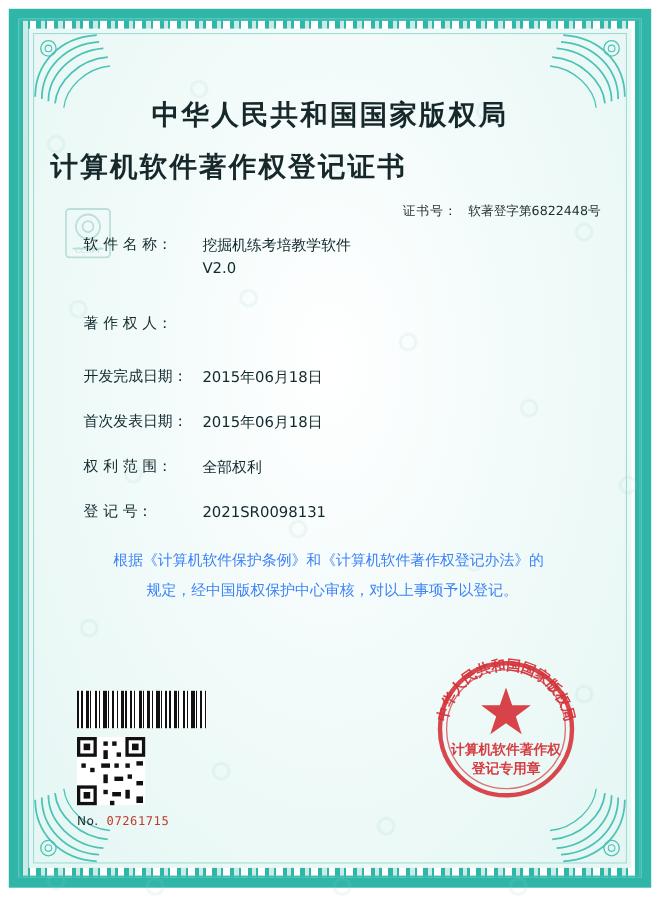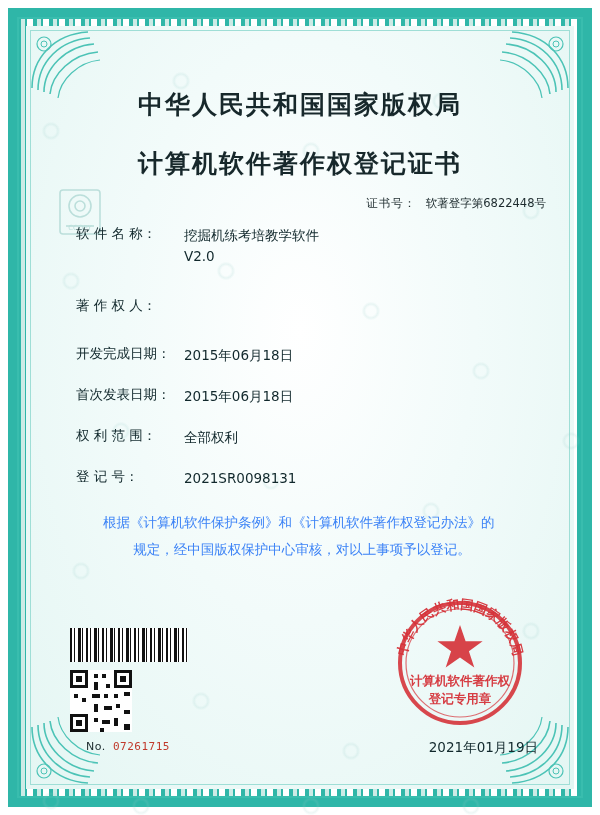--- a/index.html
+++ b/index.html
@@ -107,22 +107,21 @@
   .title-main {
     margin-top: 48px;
     text-align: center;
     font-family: "DejaVu Serif", "Liberation Serif", serif;
     font-size: 25px;
     font-weight: bold;
     letter-spacing: 2px;
     color: #17282b;
   }
   .title-sub {
-    margin-top: 26px;
-    text-align: center;
+    margin-top: 14px;
     font-family: "DejaVu Serif", "Liberation Serif", serif;
     font-size: 25px;
     font-weight: bold;
     letter-spacing: 2px;
     color: #17282b;
   }
 
   .cert-no {
     margin-top: 16px;
     text-align: right;
@@ -198,21 +197,21 @@
   }
   .qr .qcell { position: absolute; background: #111; }
   .serial {
     margin-top: 8px;
     font-size: 11px;
     color: #c0392b;
     font-family: "DejaVu Sans Mono", "Liberation Mono", monospace;
     letter-spacing: 0.5px;
     white-space: nowrap;
   }
-  .serial .no-prefix { color: #1b2b2e; font-family: "DejaVu Sans", sans-serif; margin-left: 16px; }
+  .serial .no-prefix { color: #1b2b2e; font-family: "DejaVu Sans", sans-serif; }
 
   
   .seal {
     position: absolute;
     right: 66px;
     bottom: 78px;
     width: 148px;
     height: 148px;
   }
   .seal svg { display: block; }
@@ -437,15 +436,14 @@
         <polygon points="74,36 79.6,52.2 96.6,52.2 82.9,62.3 88.3,78.6 74,68.6 59.7,78.6 65.1,62.3 51.4,52.2 68.4,52.2"></polygon>
       </g>
       <text font-family="DejaVu Serif, Liberation Serif, serif" font-size="13" fill="#d5333a" font-weight="bold" opacity="0.95">
         <textPath href="#arcTop" startOffset="50%" text-anchor="middle" side="left">中华人民共和国国家版权局</textPath>
       </text>
       <text x="74" y="96" text-anchor="middle" font-family="DejaVu Serif, Liberation Serif, serif" font-size="12.5" fill="#d5333a" font-weight="bold" opacity="0.95">计算机软件著作权</text>
       <text x="74" y="114" text-anchor="middle" font-family="DejaVu Serif, Liberation Serif, serif" font-size="12.5" fill="#d5333a" font-weight="bold" opacity="0.95">登记专用章</text>
     </svg>
   </div>
 
-  <div class="date">2021年01月19日</div>
 
 </div>
 
 </body></html>

